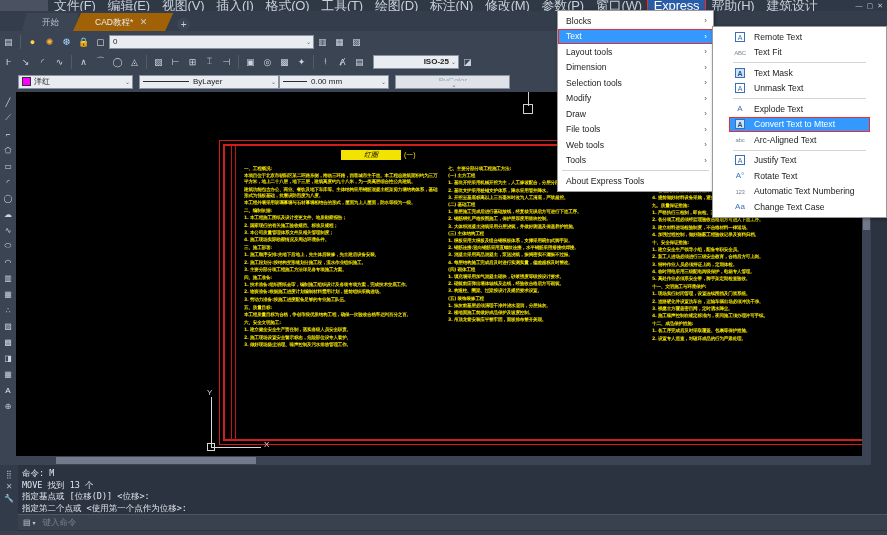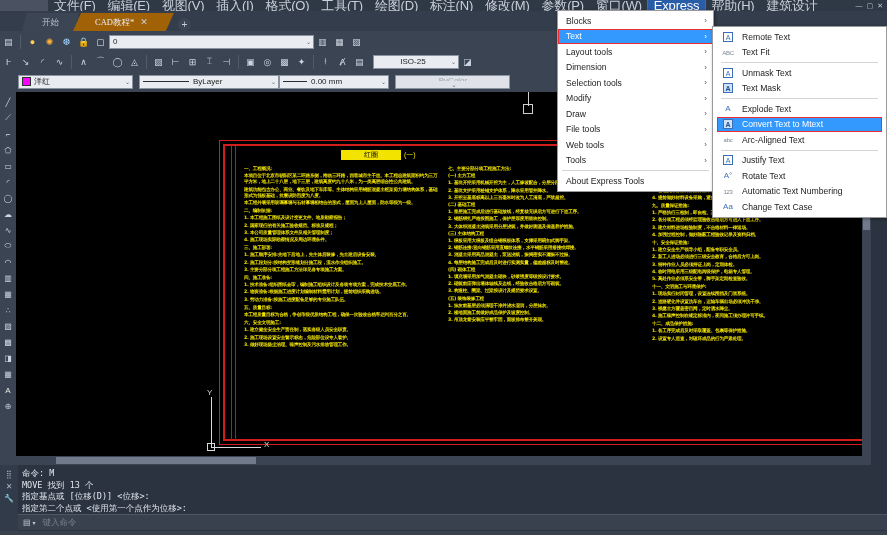--- a/index.html
+++ b/index.html
@@ -35,21 +35,20 @@
   .tabbar {
     position: absolute; left: 0; top: 11px; width: 887px; height: 20px;
     background: #343d4b;
     display: flex; align-items: flex-end;
   }
   .tab {
     height: 18px; line-height: 18px;
     font-size: 8.5px; color: #cfd6e0;
     padding: 0 14px 0 14px;
     position: relative;
-    font-family: Liberation Serif, serif;
   }
   .tab.inactive { background: #3c4553; color: #bac2cd;
     clip-path: polygon(8% 0, 100% 0, 92% 100%, 0 100%); padding: 0 20px; margin-left: 22px;}
   .tab.active {
     background: #a16207; color: #e8edf3;
     clip-path: polygon(8% 0, 100% 0, 92% 100%, 0 100%); padding: 0 22px; margin-left: -6px;
   }
   .tab-close { font-size: 9px; color: #c8d0da; padding: 0 4px; line-height:18px;}
   .tab-plus  { font-size: 10px; color: #c8d0da; padding: 0 6px; line-height:18px;
     background:#3c4553; border-radius: 50%; margin-left:4px; height:13px; width:13px;
@@ -114,20 +113,21 @@
     position: absolute; left: 207px; top: 52px; width: 642px; height: 297px;
     border: 2px solid #d21d1d;
   }
   .frame-left1 { position:absolute; left: 215px; top: 54px; width: 0; height: 294px; border-left: 1px solid #c01616;}
   .frame-left2 { position:absolute; left: 219px; top: 54px; width: 0; height: 294px; border-left: 1px solid #c01616;}
 
   .dwg-title {
     position: absolute; left: 325px; top: 58px; width: 60px;
     font-size: 7px; color: #000; background: #f2e400; text-align:center;
     font-family: "DejaVu Sans", sans-serif;
+    font-style: italic;
   }
   .dwg-title-suffix { position:absolute; left: 388px; top: 58px; font-size: 7px; color:#f2e400; }
 
   .notecol {
     position: absolute; font-size: 4.6px; line-height: 6.2px;
     color: #f2e400; font-family: "DejaVu Sans", sans-serif;
     font-weight: bold; letter-spacing: -0.2px;
   }
   .notecol p { margin: 0 0 1px 0; }
   .notecol .h { margin-top: 2px; }
@@ -172,21 +172,21 @@
   .cmdinput .ph { font-size: 8.5px; color: #77808d; font-family:"DejaVu Sans", sans-serif; }
   .statusbar { position:absolute; left:0; top:66px; width:887px; height:4px; background:#39414e;}
 
   
   .dropdown {
     position: absolute; background: #ffffff; border: 1px solid #9a9a9a;
     box-shadow: 1px 1px 3px rgba(0,0,0,.4);
     z-index: 50;
   }
   .dd-express { left: 557px; top: 10px; width: 157px; padding: 2px 0; }
-  .dd-text    { left: 712px; top: 26px; width: 175px; padding: 2px 4px; }
+  .dd-text    { left: 712px; top: 26px; width: 175px; padding: 2px 16px; }
 
   .dd-item {
     display: flex; align-items: center; height: 15.5px;
     font-size: 8.6px; color: #1b1b1b; padding: 0 6px 0 0;
     font-family: Liberation Sans, sans-serif;
   }
   .dd-item .ico {
     width: 22px; min-width: 22px; text-align: center;
     font-size: 7px; color: #3b6fb5;
   }
@@ -285,21 +285,21 @@
     <div class="tsep"></div>
     <div class="tbtn">▣</div>
     <div class="tbtn">◎</div>
     <div class="tbtn">▩</div>
     <div class="tbtn">✦</div>
     <div class="tsep"></div>
     <div class="tbtn">⟊</div>
     <div class="tbtn">Ⱥ</div>
     <div class="tbtn">▤</div>
     <div class="combo" style="width:86px; margin-left:5px;">
-      <span class="cap" style="text-align:center;">ISO-25</span>
+      <span class="cap" style="text-align:right;font-weight:bold;">ISO-25</span>
       <span class="arr">⌄</span>
     </div>
     <div class="tbtn">◪</div>
   </div>
 
   <div class="toolrow tr3">
     <div class="combo" style="width:115px; margin-left:18px;">
       <span class="swatch" id="colorSwatch" style="background: rgb(255, 0, 255);"></span>
       <span class="cap">洋红</span>
       <span class="arr">⌄</span>
@@ -517,26 +517,26 @@
       <div class="dd-item">
         <span class="ico"><span class="ico-box">A</span></span>
         <span class="lbl">Remote Text</span>
       </div>
       <div class="dd-item">
         <span class="ico"><span class="ico-txt">ABC</span></span>
         <span class="lbl">Text Fit</span>
       </div>
       <div class="dd-sep"></div>
       <div class="dd-item">
+        <span class="ico"><span class="ico-fill">A</span></span>
+        <span class="lbl">Text Mask</span>
+      </div>
+      <div class="dd-item">
         <span class="ico"><span class="ico-box">A</span></span>
         <span class="lbl">Unmask Text</span>
-      </div>
-      <div class="dd-item">
-        <span class="ico"><span class="ico-fill">A</span></span>
-        <span class="lbl">Text Mask</span>
       </div>
       <div class="dd-sep"></div>
       <div class="dd-item">
         <span class="ico"><span style="font-size: 8px; color: rgb(59, 111, 181);">A</span></span>
         <span class="lbl">Explode Text</span>
       </div>
       <div class="dd-item hl boxed">
         <span class="ico"><span class="ico-fill">A</span></span>
         <span class="lbl">Convert Text to Mtext</span>
       </div>

